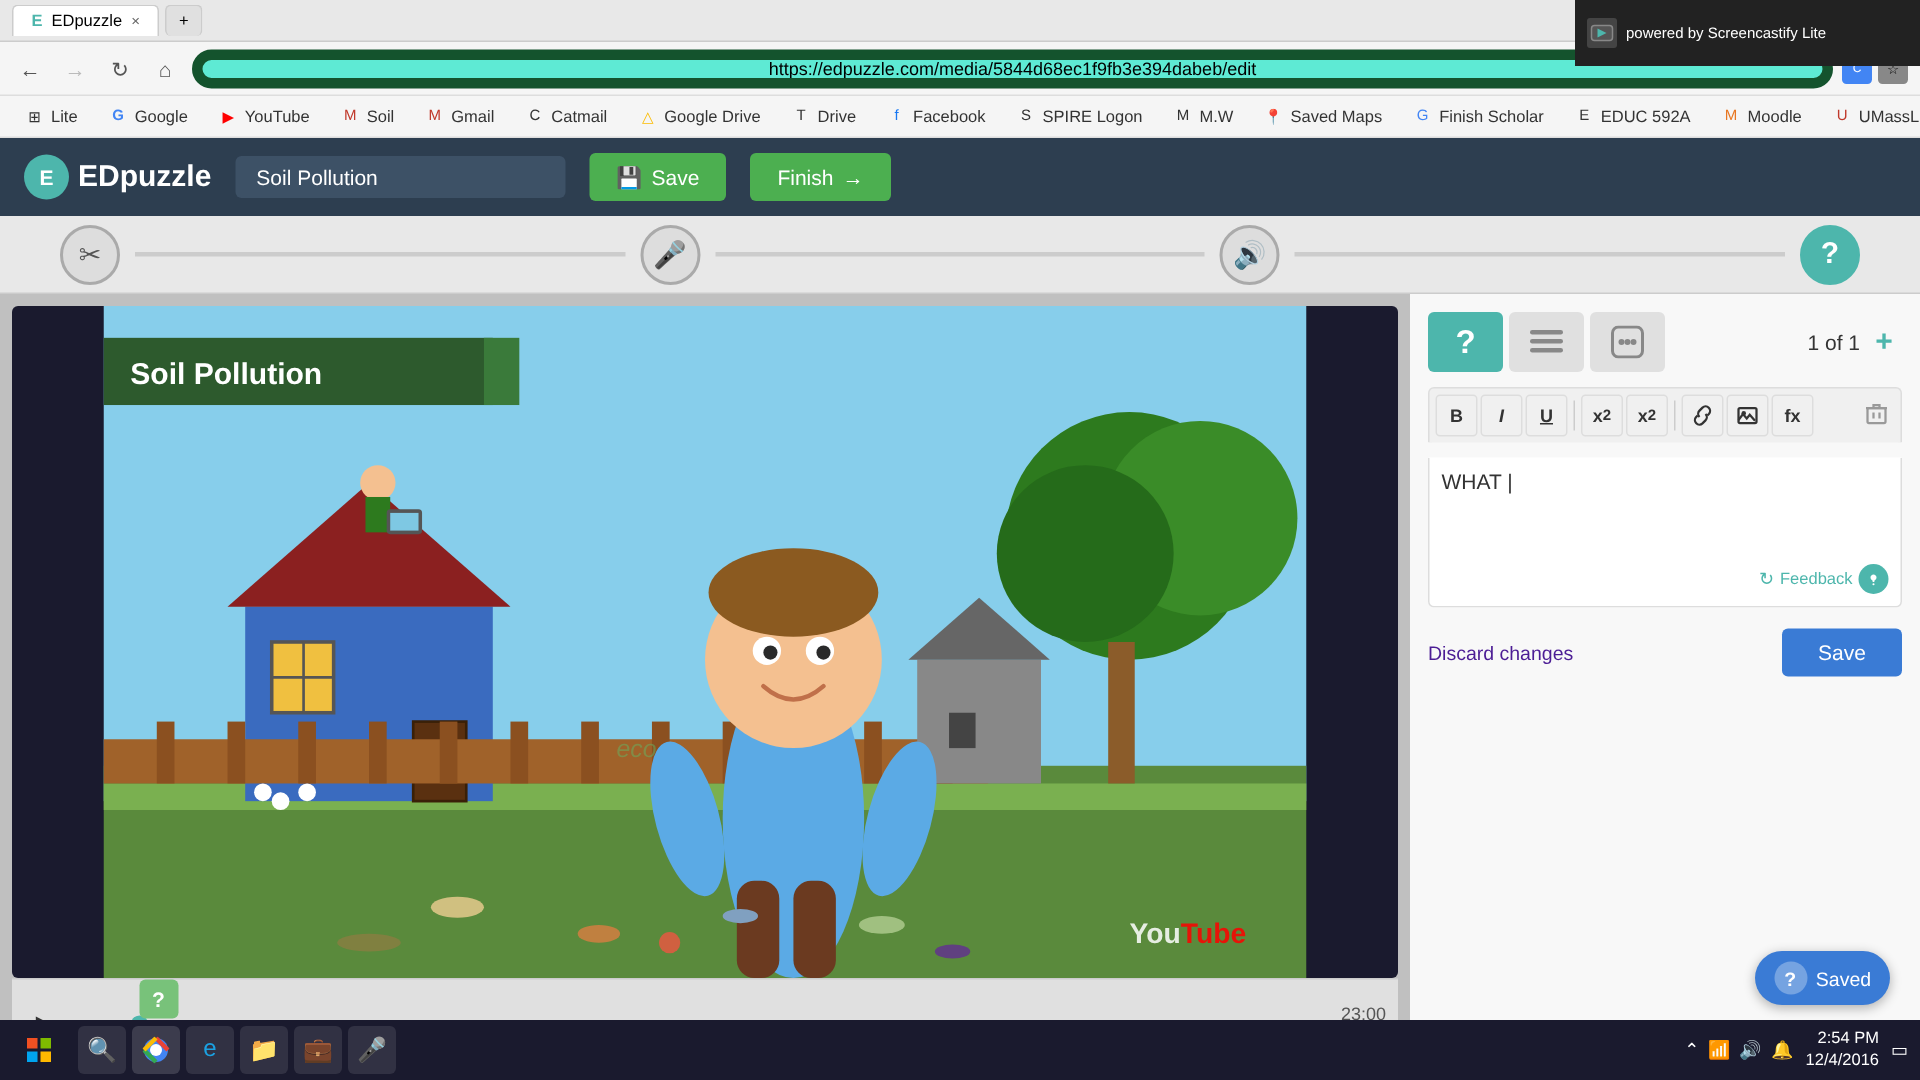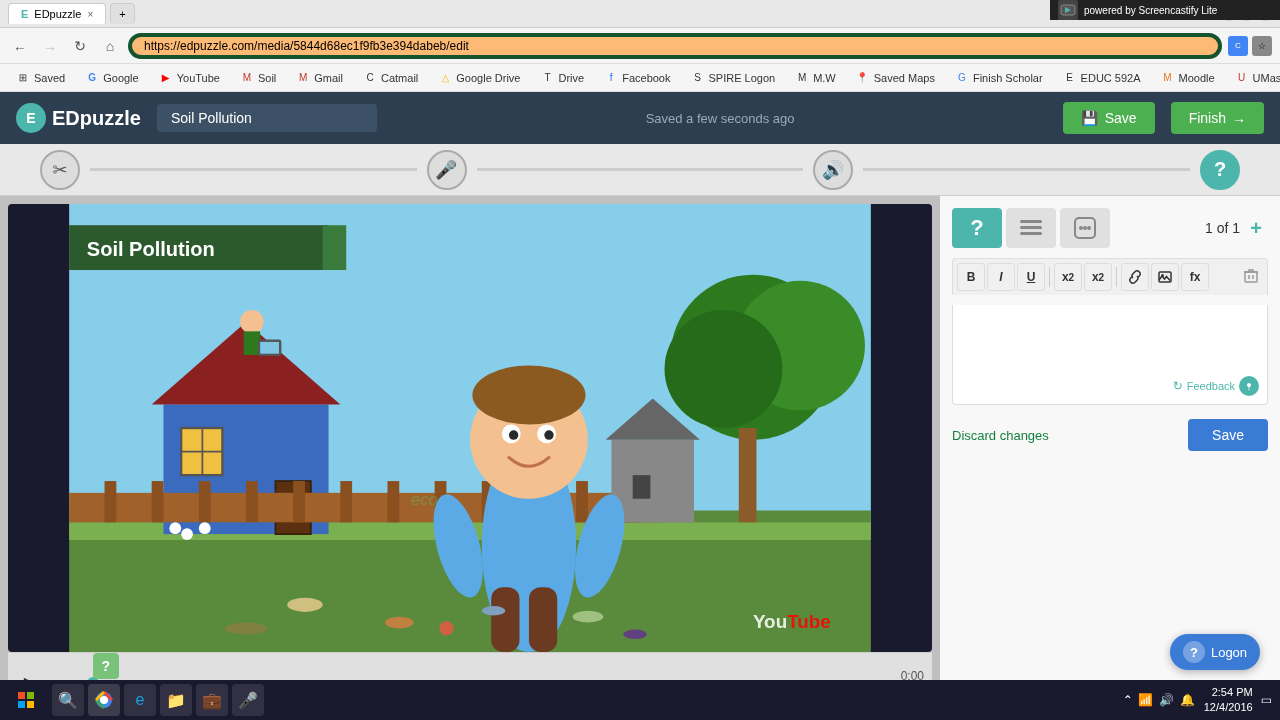--- a/index.html
+++ b/index.html
@@ -49,21 +49,21 @@
       cursor: pointer;
     }
     .win-min { background: #e8e8e8; border: 1px solid #ccc; }
     .win-max { background: #e8e8e8; border: 1px solid #ccc; }
     .win-close { background: #e8e8e8; border: 1px solid #ccc; }
 
     
     #screencastify-bar {
       position: absolute;
       top: 0; right: 0;
-      width: 230px; height: 20px;
+      width: 230px; height: 44px;
       background: #222;
       display: flex;
       align-items: center;
       padding: 0 8px;
       color: white;
       font-size: 10px;
       z-index: 100;
     }
     #screencastify-bar .sc-icon {
       width: 20px; height: 20px;
@@ -91,26 +91,27 @@
       border: none;
       cursor: pointer;
       font-size: 14px;
       color: #555;
       display: flex; align-items: center; justify-content: center;
     }
     #address-bar .nav-btn:disabled { color: #bbb; }
     #address-bar .url-bar {
       flex: 1;
       height: 26px;
-      border: 4px solid #14532d;
+      border: 7px solid #14532d;
       border-radius: 13px;
       padding: 0 12px;
       font-size: 12px;
-      background: #fdba74;
+      background: #5eead4;
       outline: none;
+      text-align: center;
     }
     #address-bar .extensions {
       display: flex; align-items: center; gap: 4px;
     }
     #address-bar .ext-icon {
       width: 20px; height: 20px;
       border-radius: 3px;
       background: #ddd;
       display: flex; align-items: center; justify-content: center;
       font-size: 9px;
@@ -430,21 +431,21 @@
     
     #action-row {
       display: flex;
       align-items: center;
       justify-content: space-between;
       padding: 4px 0;
     }
     #action-row .discard-btn {
       background: none;
       border: none;
-      color: #15803d;
+      color: #4c1d95;
       font-size: 13px;
       cursor: pointer;
     }
     #action-row .save-q-btn {
       background: #3a7bd5;
       color: white;
       border: none;
       padding: 8px 24px;
       border-radius: 4px;
       font-size: 14px;
@@ -563,21 +564,21 @@
   <input class="url-bar" type="text" value="https://edpuzzle.com/media/5844d68ec1f9fb3e394dabeb/edit" style="">
   <div class="extensions">
     <div class="ext-icon" style="background:#4285f4;color:white;font-size:8px;">C</div>
     <div class="ext-icon" style="background:#888;">☆</div>
   </div>
 </div>
 
 <div id="bookmarks-bar">
   <div class="bookmark">
     <span class="bk-icon">⊞</span>
-    <span>Saved</span>
+    <span>Lite</span>
   </div>
   <div class="bookmark">
     <span class="bk-icon" style="color:#4285f4;font-weight:bold;">G</span>
     <span>Google</span>
   </div>
   <div class="bookmark">
     <span class="bk-icon" style="color:#ff0000;">▶</span>
     <span>YouTube</span>
   </div>
   <div class="bookmark">
@@ -634,21 +635,20 @@
   </div>
 
 </div>
 
 <div id="edpuzzle-bar">
   <div class="logo">
     <div class="logo-icon">E</div>
     <span>EDpuzzle</span>
   </div>
   <input class="title-input" type="text" value="Soil Pollution" style="">
-  <span class="saved-status">Saved a few seconds ago</span>
   <button class="btn-save">
     <span>💾</span>
     <span>Save</span>
   </button>
   <button class="btn-finish">
     <span>Finish</span>
     <span>→</span>
   </button>
 </div>
 
@@ -769,21 +769,21 @@
       <button class="play-btn">▶</button>
       <div class="progress-bar-container">
         <div style="position:absolute; left: 5%; top:-20px; z-index:5;">
           <div style="width:26px;height:26px;background:#78c27a;border-radius:4px;display:flex;align-items:center;justify-content:center;color:white;font-weight:bold;font-size:14px;">?</div>
         </div>
         <div class="progress-track">
           <div class="progress-thumb"></div>
         </div>
       </div>
       <div class="time-display">
-        <div>0:00</div>
+        <div>23:00</div>
         <div>0:30</div>
       </div>
     </div>
   </div>
 
   <div id="question-panel">
 
     <div id="question-tabs">
       <button class="qtab active" style="font-size:22px;font-weight:bold;">?</button>
       <button class="qtab inactive">
@@ -834,20 +834,21 @@
             <rect x="2" y="4" width="12" height="10" rx="1" stroke="#999" stroke-width="1.5" fill="none"></rect>
             <path d="M1 4h14" stroke="#999" stroke-width="1.5"></path>
             <path d="M6 4V2h4v2" stroke="#999" stroke-width="1.5" fill="none"></path>
             <line x1="6" y1="7" x2="6" y2="11" stroke="#999" stroke-width="1.5"></line>
             <line x1="10" y1="7" x2="10" y2="11" stroke="#999" stroke-width="1.5"></line>
           </svg>
       </button>
     </div>
 
     <div id="text-editor">
+      <div class="cursor-text">WHAT |</div>
       <div class="feedback-link">
         <span style="font-size:12px;color:#4db6ac;">↻</span>
         <span>Feedback</span>
         <div class="feedback-icon">
           <svg width="12" height="12" viewBox="0 0 12 12">
               <circle cx="6" cy="6" r="5" fill="#4db6ac"></circle>
               <path d="M4 5c0-1.1.9-2 2-2s2 .9 2 2c0 .8-.5 1.5-1.2 1.8L6.5 8h-1l-.3-1.2C4.5 6.5 4 5.8 4 5z" fill="white"></path>
               <circle cx="6" cy="9.5" r=".7" fill="white"></circle>
             </svg>
         </div>
@@ -856,21 +857,21 @@
 
     <div id="action-row">
       <button class="discard-btn">Discard changes</button>
       <button class="save-q-btn">Save</button>
     </div>
   </div>
 </div>
 
 <div id="help-btn">
   <span style="width:22px;height:22px;background:rgba(255,255,255,0.3);border-radius:50%;display:flex;align-items:center;justify-content:center;font-weight:bold;">?</span>
-  <span>Logon</span>
+  <span>Saved</span>
 </div>
 
 <div id="taskbar">
   <div class="start-btn">
     <svg width="18" height="18" viewBox="0 0 18 18">
       <rect x="1" y="1" width="7" height="7" fill="#f25022"></rect>
       <rect x="10" y="1" width="7" height="7" fill="#7fba00"></rect>
       <rect x="1" y="10" width="7" height="7" fill="#00a4ef"></rect>
       <rect x="10" y="10" width="7" height="7" fill="#ffb900"></rect>
     </svg>

